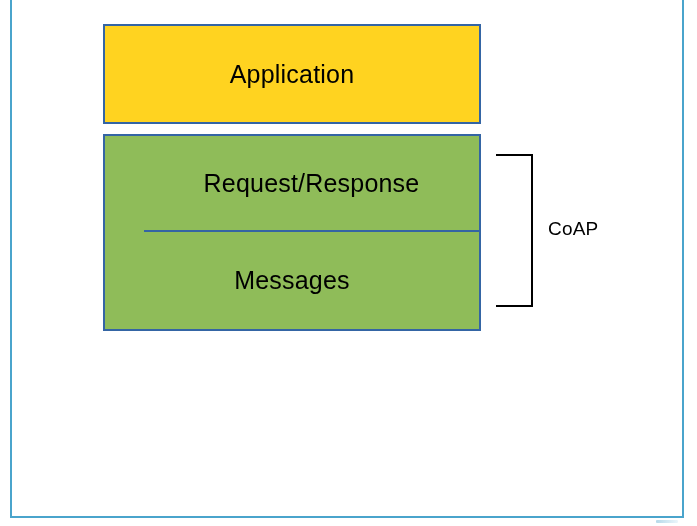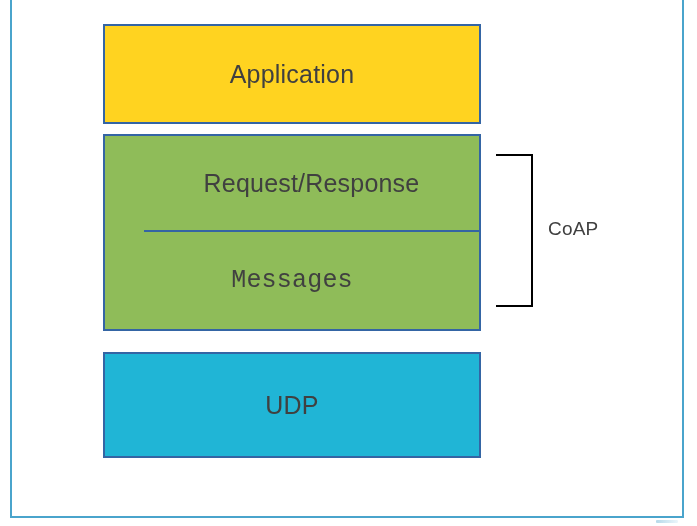--- a/index.html
+++ b/index.html
@@ -7,21 +7,21 @@
     padding: 0;
     background: #ffffff;
   }
   .canvas {
     position: relative;
     width: 697px;
     height: 526px;
     background: #ffffff;
     overflow: hidden;
     font-family: "Liberation Sans", sans-serif;
-    color: #404040;
+    color: #000000;
   }
   
   .page-frame {
     position: absolute;
     left: 10px;
     top: -4px;
     width: 674px;
     height: 522px;
     border-left: 2px solid #4aa4cc;
     border-right: 2px solid #4aa4cc;
@@ -51,21 +51,20 @@
     font-size: 25px;
   }
   .coap-sub.top {
     height: 96px;
     border-bottom: 2px solid #3465a4;
     box-sizing: border-box;
     margin-left: 39px;
   }
   .coap-sub.bottom {
     flex: 1;
-    font-family: Liberation Mono, monospace;
   }
   .bracket {
     position: absolute;
     left: 496px;
     top: 154px;
     width: 37px;
     height: 153px;
     border-top: 2px solid #000000;
     border-right: 2px solid #000000;
     border-bottom: 2px solid #000000;
@@ -103,23 +102,20 @@
 
   <div class="layer-box box-coap" style="background: rgb(143, 188, 89);">
     <div class="coap-sub top">
       <span>Request/Response</span>
     </div>
     <div class="coap-sub bottom">
       <span>Messages</span>
     </div>
   </div>
 
-  <div class="layer-box box-udp" style="background: rgb(32, 181, 214);">
-    <span>UDP</span>
-  </div>
 
   <div class="bracket"></div>
 
   <div class="bracket-label">CoAP</div>
 
   <div class="corner-artifact"></div>
 
 </div>
 
 </body></html>

